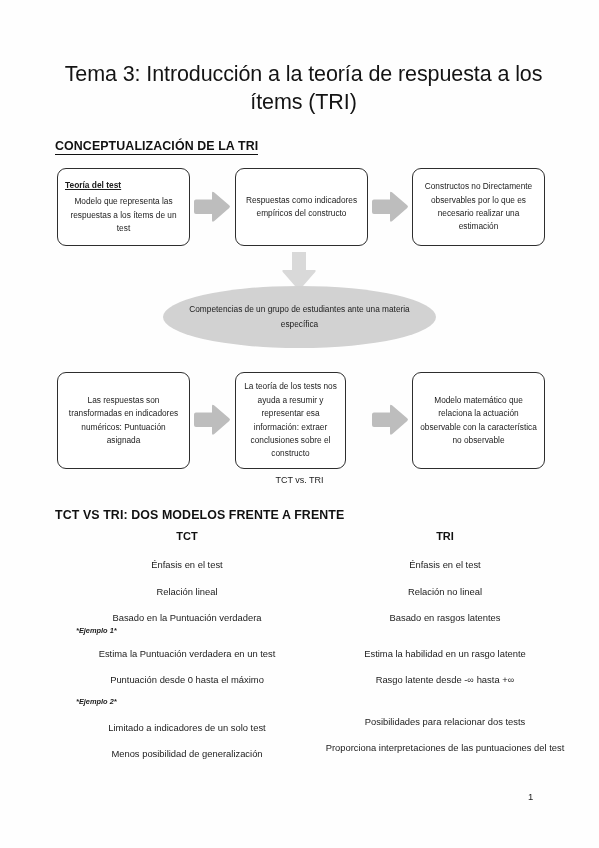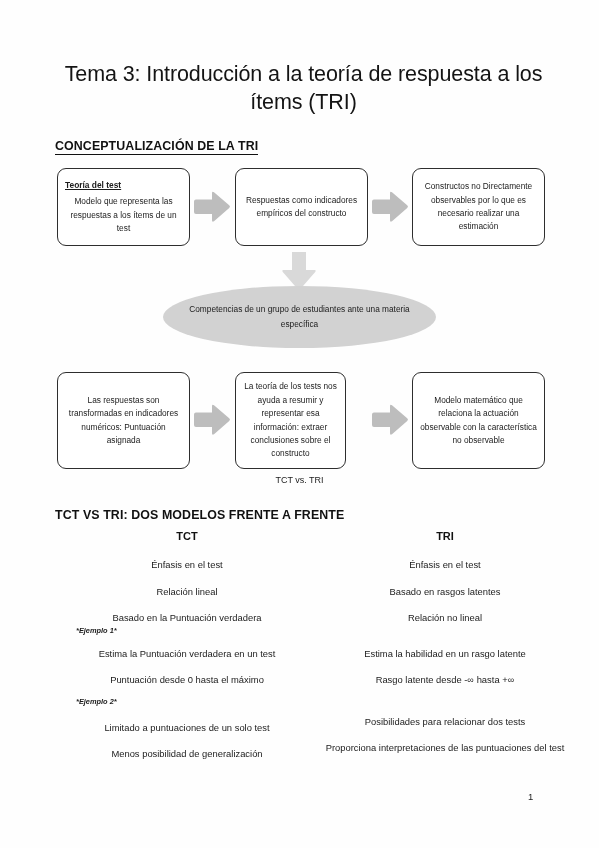--- a/index.html
+++ b/index.html
@@ -261,40 +261,40 @@
   <div class="col" id="col-tct">
     <div class="col-header">TCT</div>
     <div class="col-line">Énfasis en el test</div>
     <div class="col-line">Relación lineal</div>
     <div class="col-line">Basado en la Puntuación verdadera</div>
   </div>
 
   <div class="col" id="col-tri">
     <div class="col-header">TRI</div>
     <div class="col-line">Énfasis en el test</div>
+    <div class="col-line">Relación no lineal</div>
     <div class="col-line">Basado en rasgos latentes</div>
-    <div class="col-line">Relación no lineal</div>
   </div>
 
   <div class="example-label" id="label-ejemplo-1">*Ejemplo 1*</div>
 
   <div class="block" id="block-ejemplo1-tct">
     <div class="col-line">Estima la Puntuación verdadera en un test</div>
     <div class="col-line">Puntuación desde 0 hasta el máximo</div>
   </div>
 
   <div class="block" id="block-ejemplo1-tri">
     <div class="col-line">Estima la habilidad en un rasgo latente</div>
     <div class="col-line">Rasgo latente desde -∞ hasta +∞</div>
   </div>
 
   <div class="example-label" id="label-ejemplo-2">*Ejemplo 2*</div>
 
   <div class="block" id="block-ejemplo2-tct">
-    <div class="col-line">Limitado a puntuaciones de un solo test</div>
+    <div class="col-line">Limitado a indicadores de un solo test</div>
     <div class="col-line">Menos posibilidad de generalización</div>
   </div>
 
   <div class="block" id="block-ejemplo2-tri">
     <div class="col-line">Posibilidades para relacionar dos tests</div>
     <div class="col-line">Proporciona interpretaciones de las puntuaciones del test</div>
   </div>
 
   <div id="page-number">1</div>
 

